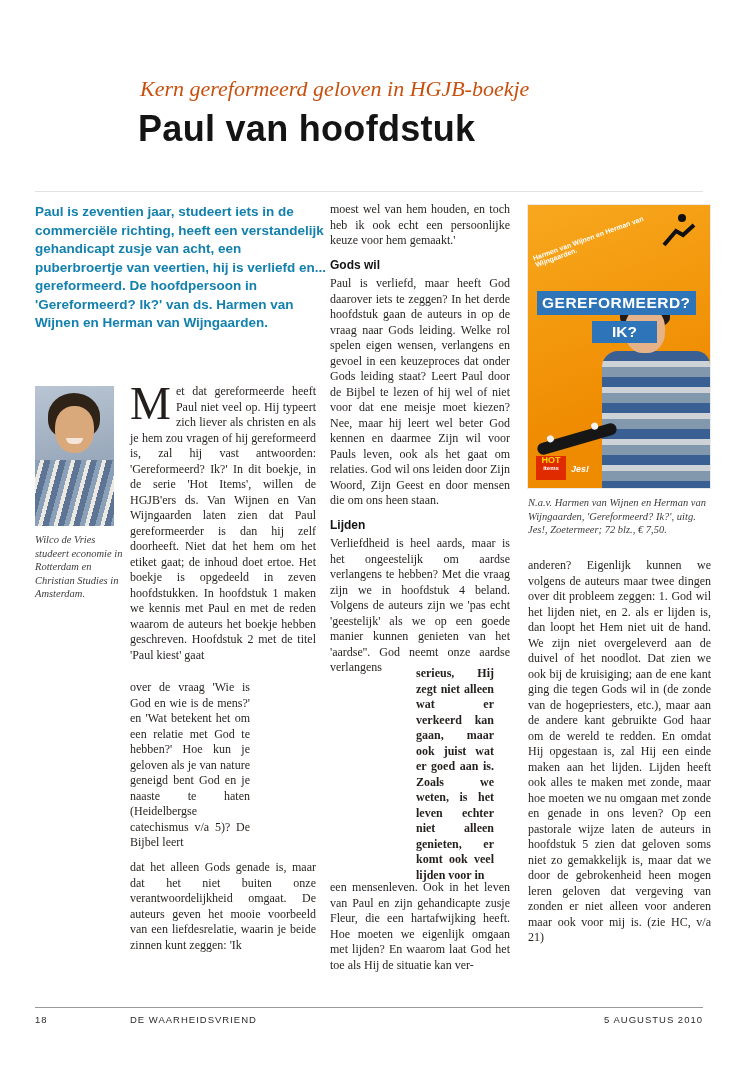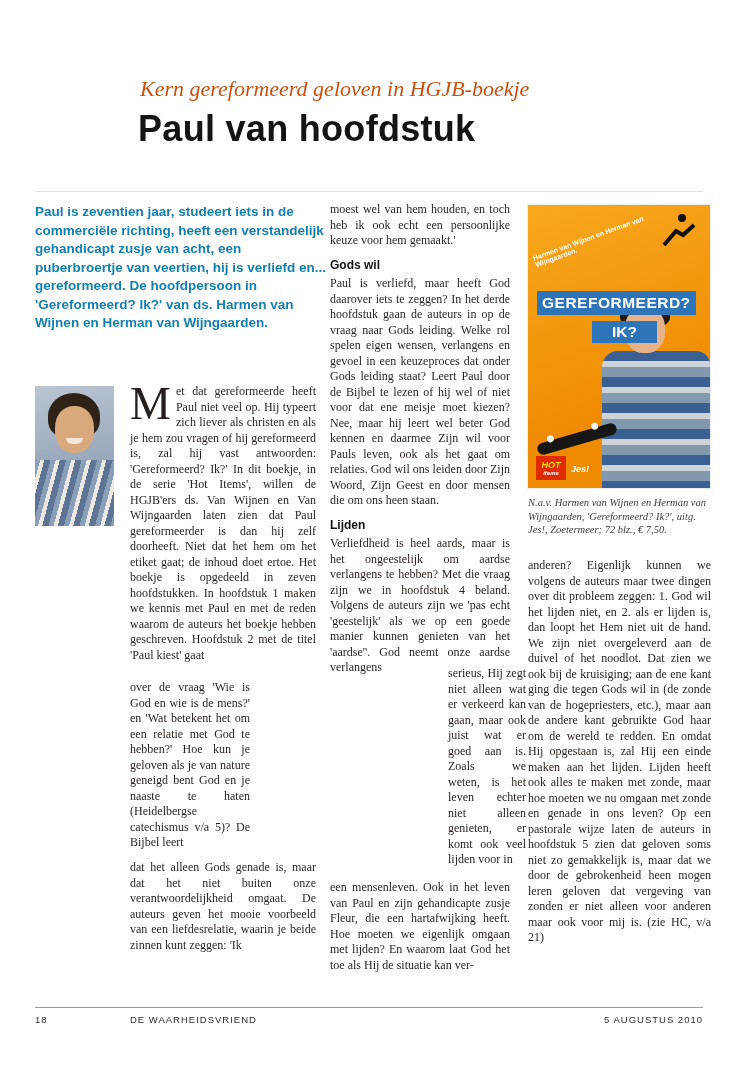--- a/index.html
+++ b/index.html
@@ -73,22 +73,22 @@
   .boy-body { position:absolute; left:74px; top:146px; width:108px; height:137px;
     background:repeating-linear-gradient(180deg,#3a5f92 0 10px,#cdd3d6 10px 16px,#8298ad 16px 26px);
     border-radius:16px 14px 0 0; }
   .boy-hair { position:absolute; left:92px; top:93px; width:50px; height:30px; background:#241a12; border-radius:50% 50% 35% 35%; }
   .boy-head { position:absolute; left:97px; top:102px; width:40px; height:46px; background:#e5b289; border-radius:44%; }
   .skateboard { position:absolute; left:8px; top:228px; width:82px; height:12px;
     background:#161616; border-radius:6px; transform:rotate(-16deg); }
   .wheel { position:absolute; width:7px; height:7px; background:#f4f4f4; border-radius:50%; top:-5px; }
   .w1 { left:12px; } .w2 { left:58px; }
   .hot-logo { position:absolute; left:8px; top:251px; width:30px; height:24px; background:#e02b00;
-    display:flex; flex-direction:column; align-items:center; justify-content:center;
-    font-family:"Liberation Sans", sans-serif; line-height:1;font-style:italic; }
+    display:flex; flex-direction:column; align-items:center; 
+    font-family:"Liberation Sans", sans-serif; line-height:1; }
   .hot-logo .hot { color:#ffd800; font-weight:bold; font-size:9px; }
   .hot-logo .items { color:#ffffff; font-weight:bold; font-size:6px; }
   .jes-logo { position:absolute; left:43px; top:259px; color:#ffffff;
     font-family:Liberation Sans, sans-serif; font-weight:bold; font-style:italic; font-size:9px; }
 
   .cover-caption { left:528px; top:496px; width:182px; }
   .photo-caption { left:35px; top:533px; width:90px; }
 
   
   .footer-rule { position:absolute; left:35px; top:1007px; width:668px; height:1px; background:#9a9a9a; }
@@ -108,20 +108,21 @@
   <div class="toprule"></div>
 
   <p class="intro">Paul is zeventien jaar, studeert iets in de commerciële richting, heeft een verstandelijk gehandicapt zusje van acht, een puberbroertje van veertien, hij is verliefd en... gereformeerd. De hoofdpersoon in 'Gereformeerd? Ik?' van ds. Harmen van Wijnen en Herman van Wijngaarden.</p>
 
   <div class="photo">
     <div class="photo-hair"></div>
     <div class="photo-face"></div>
     <div class="photo-smile"></div>
     <div class="photo-shirt"></div>
   </div>
+  <div class="caption photo-caption">Wilco de Vries studeert economie in Rotterdam en Christian Studies in Amsterdam.</div>
 
   <div class="cover">
     <div class="cover-diag">Harmen van Wijnen en Herman van Wijngaarden.</div>
     <svg class="cover-sil" width="44" height="36" viewBox="0 0 44 36">
       <circle cx="26" cy="5" r="4" fill="#111"></circle>
       <path d="M8 32 L20 18 L27 22 L38 12" stroke="#111" stroke-width="4" fill="none"></path>
     </svg>
     <div class="boy-body"></div>
     <div class="boy-hair"></div>
     <div class="boy-head"></div>
@@ -145,21 +146,21 @@
   <div class="col body-text" style="left:130px; top:680px; width:120px;">over de vraag 'Wie is God en wie is de mens?' en 'Wat betekent het om een relatie met God te hebben?' Hoe kun je geloven als je van nature geneigd bent God en je naaste te haten (Heidelbergse catechismus v/a 5)? De Bijbel leert</div>
   <div class="col body-text" style="left:130px; top:860px; width:186px;">dat het alleen Gods genade is, maar dat het niet buiten onze verantwoordelijkheid omgaat. De auteurs geven het mooie voorbeeld van een liefdesrelatie, waarin je beide zinnen kunt zeggen: 'Ik</div>
 
   <div class="col body-text" style="left:330px; top:202px; width:180px;">
     <div>moest wel van hem houden, en toch heb ik ook echt een persoonlijke keuze voor hem gemaakt.'</div>
     <div class="subhead">Gods wil</div>
     <div>Paul is verliefd, maar heeft God daarover iets te zeggen? In het derde hoofdstuk gaan de auteurs in op de vraag naar Gods leiding. Welke rol spelen eigen wensen, verlangens en gevoel in een keuzeproces dat onder Gods leiding staat? Leert Paul door de Bijbel te lezen of hij wel of niet voor dat ene meisje moet kiezen? Nee, maar hij leert wel beter God kennen en daarmee Zijn wil voor Pauls leven, ook als het gaat om relaties. God wil ons leiden door Zijn Woord, Zijn Geest en door mensen die om ons heen staan.</div>
     <div class="subhead">Lijden</div>
     <div>Verliefdheid is heel aards, maar is het ongeestelijk om aardse verlangens te hebben? Met die vraag zijn we in hoofdstuk 4 beland. Volgens de auteurs zijn we 'pas echt 'geestelijk' als we op een goede manier kunnen genieten van het 'aardse''. God neemt onze aardse verlangens</div>
   </div>
-  <div class="col body-text" style="left:448px; top:666px; width:78px;">serieus, Hij zegt niet alleen wat er verkeerd kan gaan, maar ook juist wat er goed aan is. Zoals we weten, is het leven echter niet alleen genieten, er komt ook veel lijden voor in</div>
+  <div class="col body-text" style="left:416px; top:666px; width:78px;font-weight:bold;">serieus, Hij zegt niet alleen wat er verkeerd kan gaan, maar ook juist wat er goed aan is. Zoals we weten, is het leven echter niet alleen genieten, er komt ook veel lijden voor in</div>
   <div class="col body-text" style="left:330px; top:880px; width:180px;">een mensenleven. Ook in het leven van Paul en zijn gehandicapte zusje Fleur, die een hartafwijking heeft. Hoe moeten we eigenlijk omgaan met lijden? En waarom laat God het toe als Hij de situatie kan ver-</div>
 
 
   <div class="col body-text" style="left:528px; top:558px; width:183px;">anderen? Eigenlijk kunnen we volgens de auteurs maar twee dingen over dit probleem zeggen: 1. God wil het lijden niet, en 2. als er lijden is, dan loopt het Hem niet uit de hand. We zijn niet overgeleverd aan de duivel of het noodlot. Dat zien we ook bij de kruisiging; aan de ene kant ging die tegen Gods wil in (de zonde van de hogepriesters, etc.), maar aan de andere kant gebruikte God haar om de wereld te redden. En omdat Hij opgestaan is, zal Hij een einde maken aan het lijden. Lijden heeft ook alles te maken met zonde, maar hoe moeten we nu omgaan met zonde en genade in ons leven? Op een pastorale wijze laten de auteurs in hoofdstuk 5 zien dat geloven soms niet zo gemakkelijk is, maar dat we door de gebrokenheid heen mogen leren geloven dat vergeving van zonden er niet alleen voor anderen maar ook voor mij is. (zie HC, v/a 21)</div>
 
   <div class="footer-rule"></div>
   <div class="footer-text ft-page">18</div>
   <div class="footer-text ft-pub">DE WAARHEIDSVRIEND</div>
   <div class="footer-text ft-date">5 AUGUSTUS 2010</div>
 

